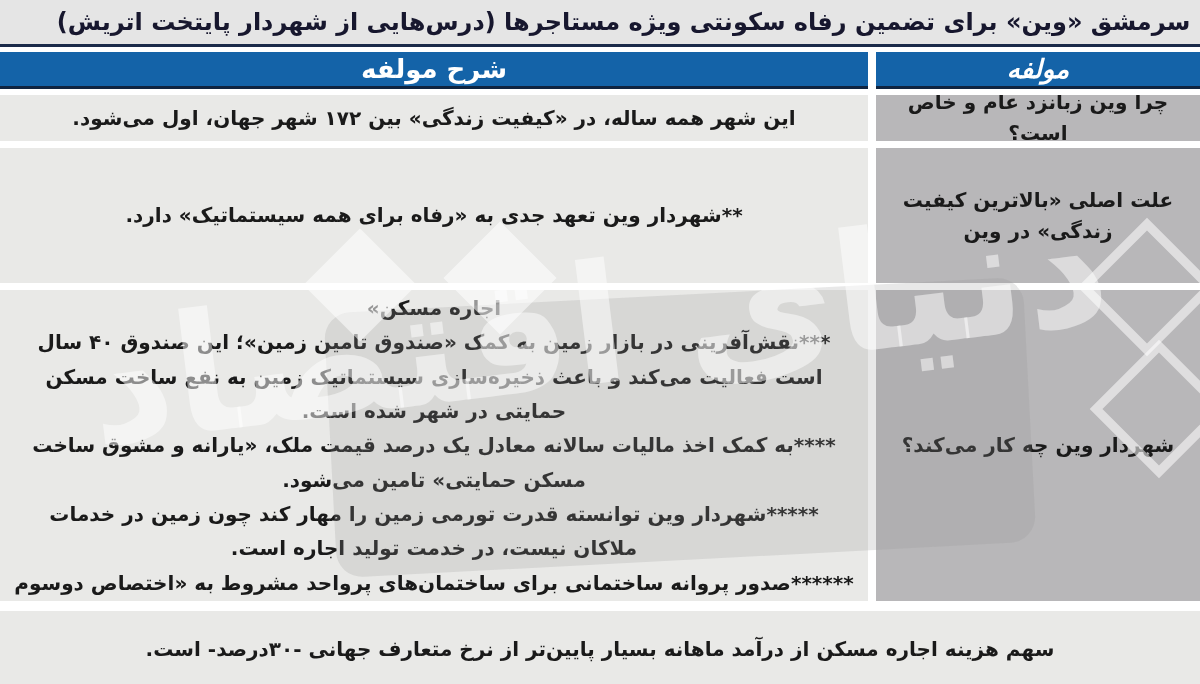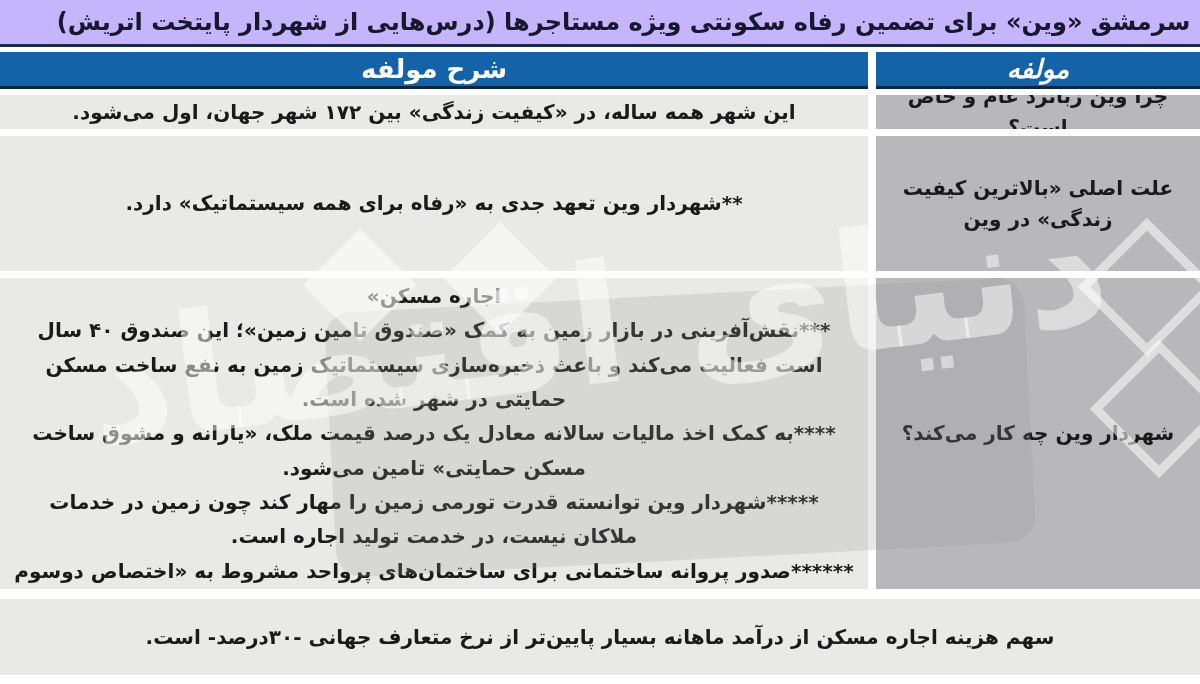--- a/index.html
+++ b/index.html
@@ -7,21 +7,21 @@
     width: 1200px; height: 684px;
     overflow: hidden;
     background: #ffffff;
     font-family: "DejaVu Sans", sans-serif;
   }
   .page { position: relative; width: 1200px; height: 684px; direction: rtl; }
 
   
   .banner {
     height: 44px;
-    background: #c4b5fd;
+    background: #e5e5e5;
     border-bottom: 3px solid #1B2B4A;
     display: flex; align-items: center; justify-content: center; padding-left: 47px;
   }
   .banner .title {
     font-size: 24px; font-weight: bold; color: #17172E;
     letter-spacing: -0.2px;
     white-space: nowrap;
   }
 
   .gap-after-banner { height: 5px; background: #fff; }
@@ -39,21 +39,21 @@
     box-sizing: border-box;
   }
   .header-cell.comp { width: 324px; font-style: italic; }
   .header-cell.desc { flex: 1; }
 
   .gap-after-header { height: 6px; background: #fff; }
 
   
   .rows { }
   .row { display: flex; direction: rtl; column-gap: 8px; margin-bottom: 7px; }
-  .rows .row:nth-child(1) { height: 34px; border-radius: 6px; }
+  .rows .row:nth-child(1) { height: 46px; border-radius: 6px; }
   .rows .row:nth-child(2) { height: 135px; }
   .rows .row:nth-child(3) { height: 311px; margin-bottom: 10px; }
   .rows .row:nth-child(4) { height: 76px; margin-bottom: 0; }
 
   .cell {
     box-sizing: border-box;
     display: flex; flex-direction: column;
     align-items: center; justify-content: center;
     text-align: center;
     overflow: hidden;

